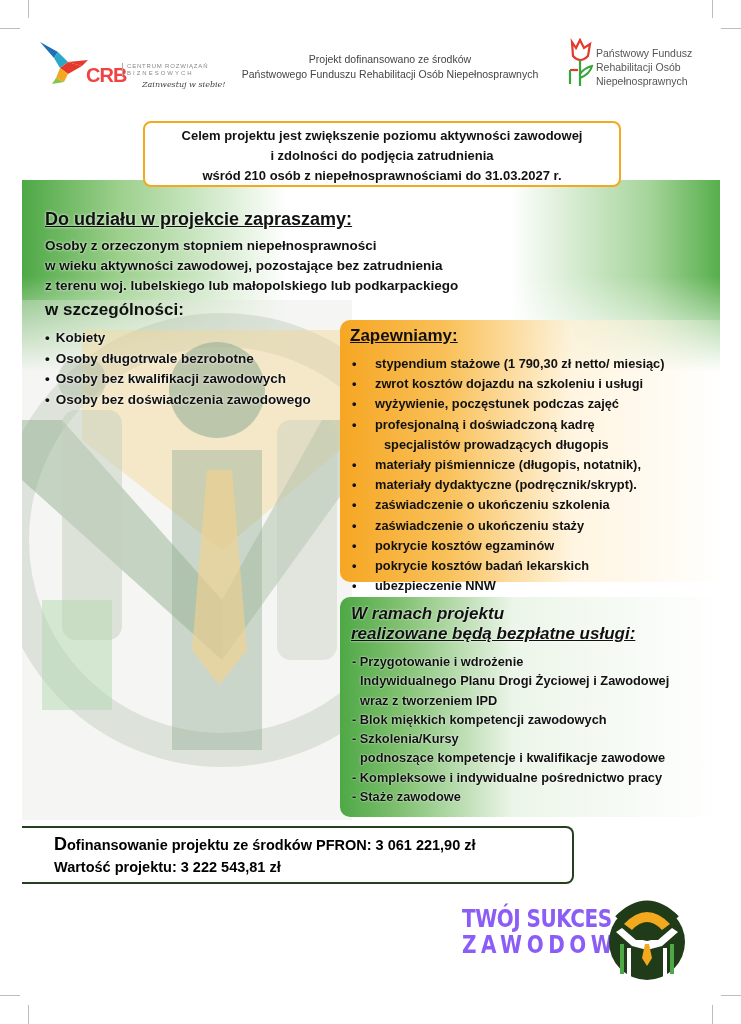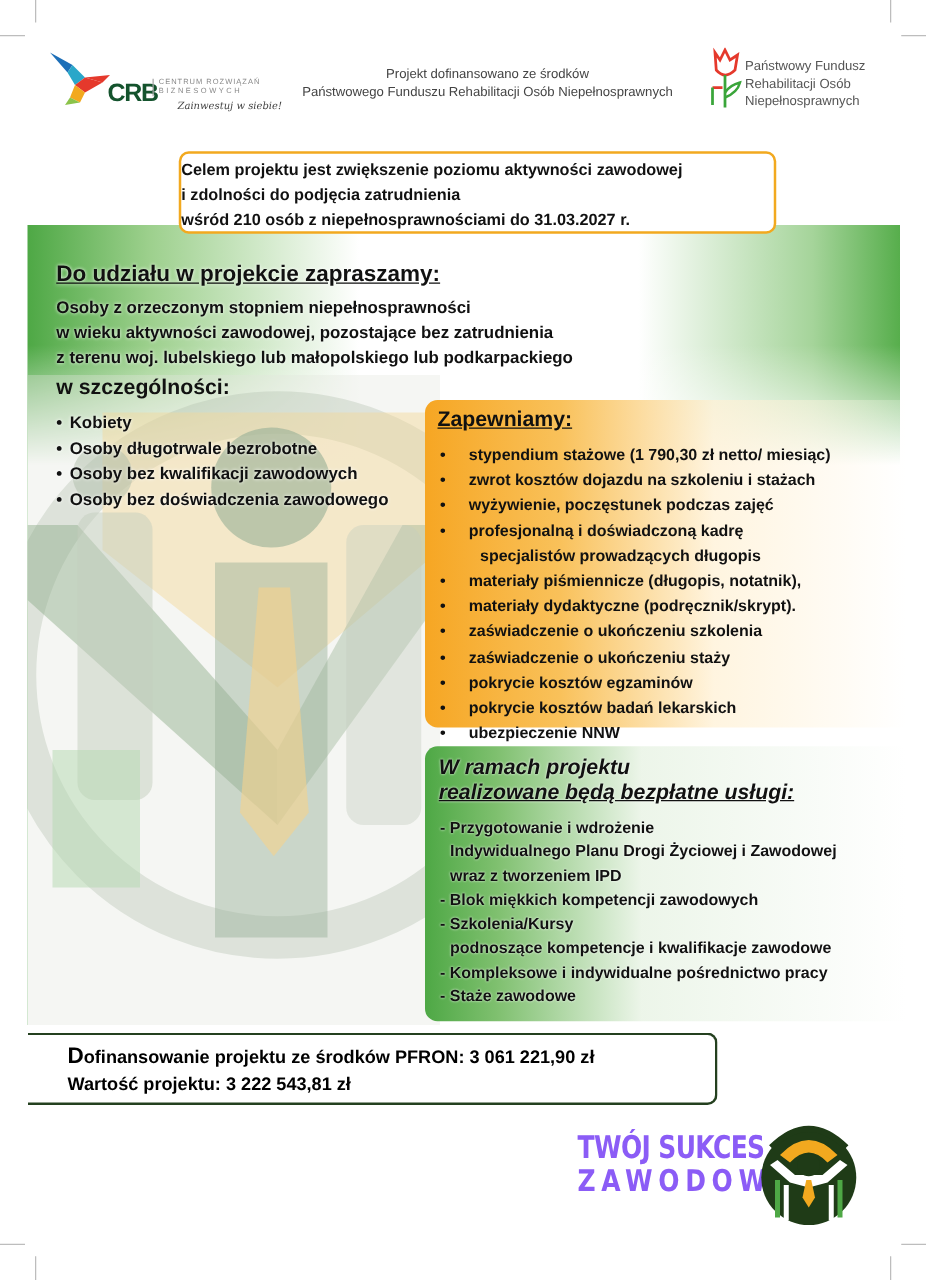--- a/index.html
+++ b/index.html
@@ -6,33 +6,33 @@
   body {
     width: 741px; height: 1024px; position: relative; overflow: hidden;
     background: #ffffff;
     font-family: "Liberation Sans", "DejaVu Sans", sans-serif;
     color: #111;
   }
   .crop { position: absolute; background: #bdbdbd; }
   
   .hdr-crb { position: absolute; left: 38px; top: 38px; width: 190px; height: 56px; }
   .crb-bird { position: absolute; left: 0; top: 0; width: 52px; height: 46px; }
-  .crb-text { position: absolute; left: 48px; top: 26px; font-weight: bold; font-size: 20px; color: #14532d; letter-spacing: -1px; }
+  .crb-text { position: absolute; left: 48px; top: 26px; font-weight: bold; font-size: 20px; color: #ef4444; letter-spacing: -1px; }
   .crb-sub { position: absolute; left: 84px; top: 25px; font-size: 6px; color: #888; line-height: 7px; border-left: 1px solid #aaa; padding-left: 4px; letter-spacing: 0.8px;}
   .crb-slogan { position: absolute; left: 104px; top: 42px; font-family: "DejaVu Serif", serif; font-style: italic; font-size: 8px; color: #444; }
   .hdr-mid { position: absolute; left: 200px; top: 52px; width: 380px; text-align: center; font-size: 10.5px; line-height: 15px; color: #444; }
   .hdr-pfron { position: absolute; left: 566px; top: 38px; width: 160px; height: 56px; }
   .pfron-logo { position: absolute; left: 0; top: 0; width: 28px; height: 50px; }
   .pfron-text { position: absolute; left: 30px; top: 8px; font-size: 10.5px; line-height: 14px; color: #555; }
 
   
   .goal {
     position: absolute; left: 143px; top: 121px; width: 478px; height: 66px;
     border: 2px solid #f2a91f; border-radius: 8px; background: #fff; z-index: 3;
-    font-weight: bold; font-size: 13px; line-height: 20px; padding-top: 3px; box-sizing: border-box;
+    text-align: center; font-weight: bold; font-size: 13px; line-height: 20px; padding-top: 3px; box-sizing: border-box;
   }
 
   
   .band {
     position: absolute; left: 22px; top: 180px; width: 698px; height: 640px;
     background:
       radial-gradient(ellipse 260px 110px at 30% 40%, rgba(255,255,255,0.95), rgba(255,255,255,0) 100%),
       linear-gradient(180deg, rgba(255,255,255,0) 0%, rgba(255,255,255,0.0) 15%, rgba(255,255,255,1) 30%),
       linear-gradient(90deg, #4ea845 0%, #9dd08d 14%, #ffffff 38%, #ffffff 70%, #a5d49a 90%, #57ae4c 100%);
   }
@@ -167,21 +167,21 @@
   <li>Kobiety</li>
   <li>Osoby długotrwale bezrobotne</li>
   <li>Osoby bez kwalifikacji zawodowych</li>
   <li>Osoby bez doświadczenia zawodowego</li>
 </ul>
 
 <div class="provide">
   <h3>Zapewniamy:</h3>
   <ul>
     <li><span class="b">•</span><span>stypendium stażowe (1 790,30 zł netto/ miesiąc)</span></li>
-    <li><span class="b">•</span><span>zwrot kosztów dojazdu na szkoleniu i stażach</span></li>
+    <li><span class="b">•</span><span>zwrot kosztów dojazdu na szkoleniu i usługi</span></li>
     <li><span class="b">•</span><span>wyżywienie, poczęstunek podczas zajęć</span></li>
     <li><span class="b">•</span><span>profesjonalną i doświadczoną kadrę</span></li>
     <li class="cont">specjalistów prowadzących długopis</li>
     <li><span class="b">•</span><span>materiały piśmiennicze (długopis, notatnik),</span></li>
     <li><span class="b">•</span><span>materiały dydaktyczne (podręcznik/skrypt).</span></li>
     <li><span class="b">•</span><span>zaświadczenie o ukończeniu szkolenia</span></li>
     <li><span class="b">•</span><span>zaświadczenie o ukończeniu staży</span></li>
     <li><span class="b">•</span><span>pokrycie kosztów egzaminów</span></li>
     <li><span class="b">•</span><span>pokrycie kosztów badań lekarskich</span></li>
     <li><span class="b">•</span><span>ubezpieczenie NNW</span></li>

